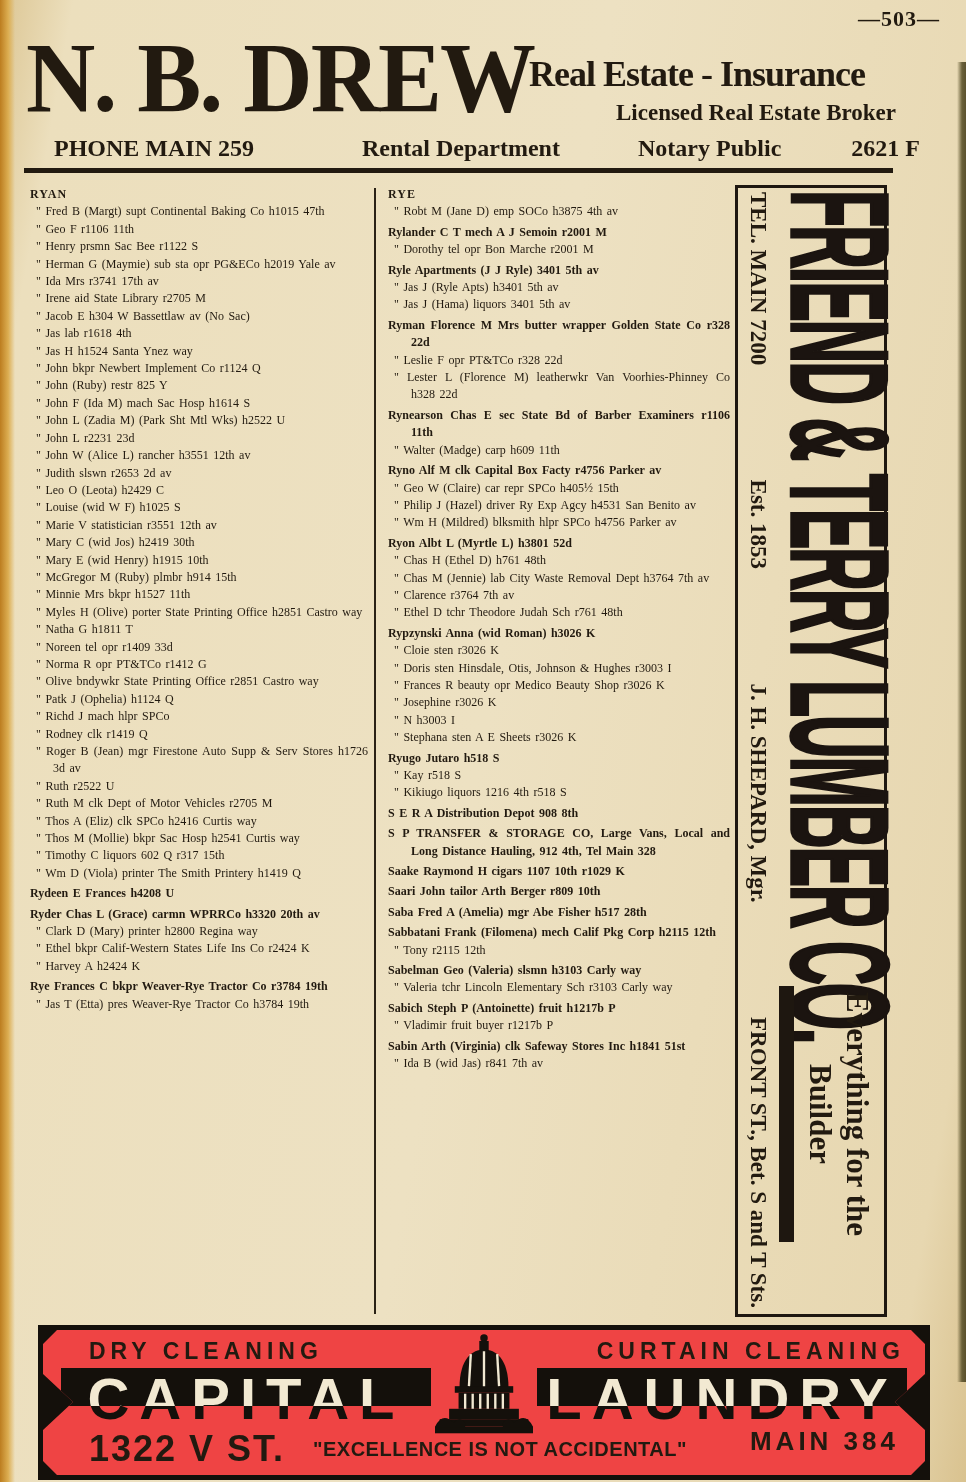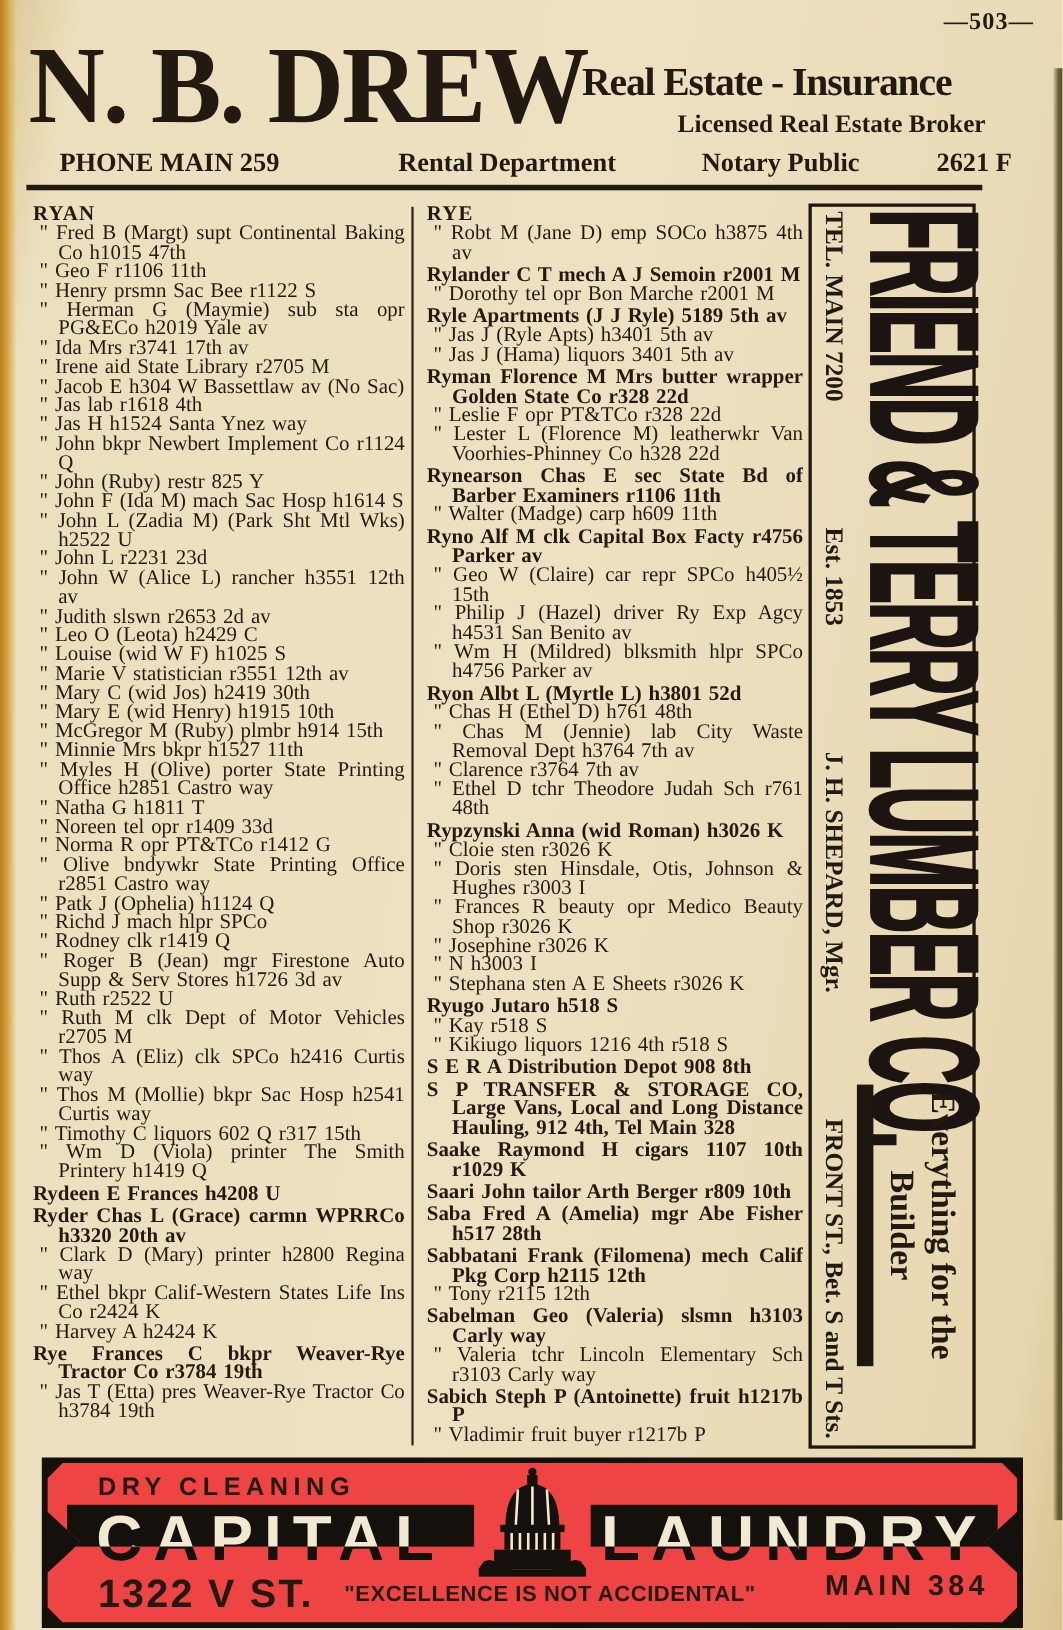--- a/index.html
+++ b/index.html
@@ -28,21 +28,21 @@
   .drew-row { position:absolute; left:2px; top:103px; width:866px; height:28px;
     font-weight:bold; font-size:24px;margin-left:28px; }
   .drew-row .phone { position:absolute; left:0; }
   .drew-row .dept  { position:absolute; left:308px; }
   .drew-row .notary{ position:absolute; left:584px; }
   .drew-row .addr  { position:absolute; right:0; }
   .header-rule { position:absolute; left:0; top:136px; width:869px; height:5px; background:#221a10; }
 
   
   .dir-col { position:absolute; top:186px; height:1130px; overflow:hidden;
-    font-size:19px; line-height:17.4px; word-spacing:1.5px; }
+    font-size:12px; line-height:17.4px; word-spacing:1.5px; }
   #col-left  { left:30px;  width:338px; }
   #col-right { left:388px; width:342px; }
   .dir-col ul { list-style:none; margin:0; padding:0; }
   .entry { text-align:justify; }
   .entry.ditto  { padding-left:23px; text-indent:-17px; }
   .entry.plain  { padding-left:23px; text-indent:-23px; margin-top:3px;font-weight:bold; }
   .entry.bold   { padding-left:23px; text-indent:-23px; margin-top:3px; font-weight:bold; }
   .entry.header { font-weight:bold; letter-spacing:1px; }
   .col-divider { position:absolute; left:374px; top:188px; width:2px; height:1126px; background:#2a2216; }
 
@@ -155,21 +155,21 @@
       <li class="entry ditto">" Jas T (Etta) pres Weaver-Rye Tractor Co h3784 19th</li>
     </ul>
 </div>
 <div class="col-divider"></div>
 <div class="dir-col" id="col-right">
   <ul>
       <li class="entry header">RYE</li>
       <li class="entry ditto">" Robt M (Jane D) emp SOCo h3875 4th av</li>
       <li class="entry plain">Rylander C T mech A J Semoin r2001 M</li>
       <li class="entry ditto">" Dorothy tel opr Bon Marche r2001 M</li>
-      <li class="entry plain">Ryle Apartments (J J Ryle) 5189 5th av</li>
+      <li class="entry plain">Ryle Apartments (J J Ryle) 3401 5th av</li>
       <li class="entry ditto">" Jas J (Ryle Apts) h3401 5th av</li>
       <li class="entry ditto">" Jas J (Hama) liquors 3401 5th av</li>
       <li class="entry plain">Ryman Florence M Mrs butter wrapper Golden State Co r328 22d</li>
       <li class="entry ditto">" Leslie F opr PT&amp;TCo r328 22d</li>
       <li class="entry ditto">" Lester L (Florence M) leatherwkr Van Voorhies-Phinney Co h328 22d</li>
       <li class="entry plain">Rynearson Chas E sec State Bd of Barber Examiners r1106 11th</li>
       <li class="entry ditto">" Walter (Madge) carp h609 11th</li>
       <li class="entry plain">Ryno Alf M clk Capital Box Facty r4756 Parker av</li>
       <li class="entry ditto">" Geo W (Claire) car repr SPCo h405½ 15th</li>
       <li class="entry ditto">" Philip J (Hazel) driver Ry Exp Agcy h4531 San Benito av</li>
@@ -217,20 +217,21 @@
       <span>Est. 1853</span>
       <span>J. H. SHEPARD, Mgr.</span>
       <span>FRONT ST., Bet. S and T Sts.</span>
     </div>
   </div>
 </div>
 
 <div class="laundry-ad">
   <div class="laundry-inner">
     <div class="l-dc sans">DRY CLEANING</div>
+    <div class="l-cc sans">CURTAIN CLEANING</div>
 
     <div class="cap-word wl cap-black">CAPITAL</div>
     <div class="cap-word wr cap-black">LAUNDRY</div>
     <div class="band bl"></div>
     <div class="band br"></div>
     <div class="cap-word wl cap-white">CAPITAL</div>
     <div class="cap-word wr cap-white">LAUNDRY</div>
 
     <svg class="l-dome" viewBox="0 0 104 122" xmlns="http://www.w3.org/2000/svg">
       <g fill="#14100b">

